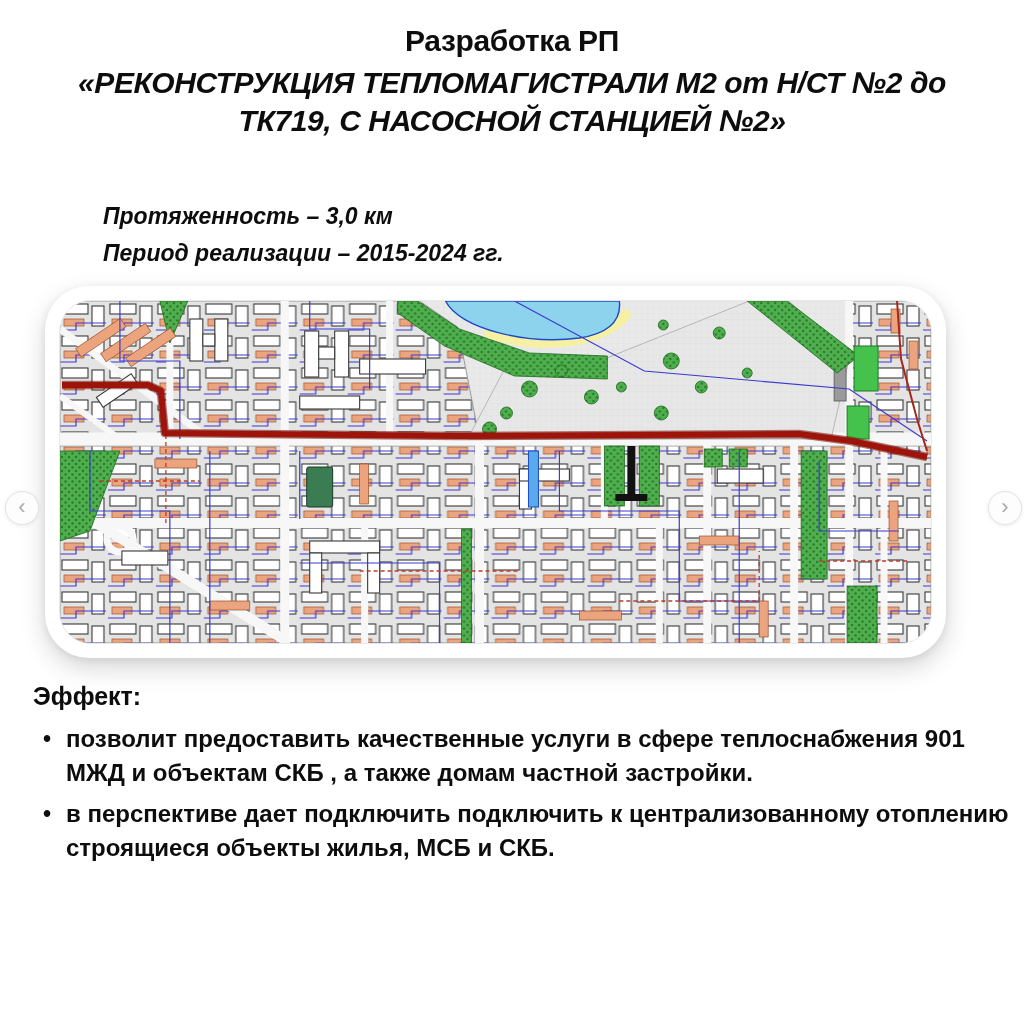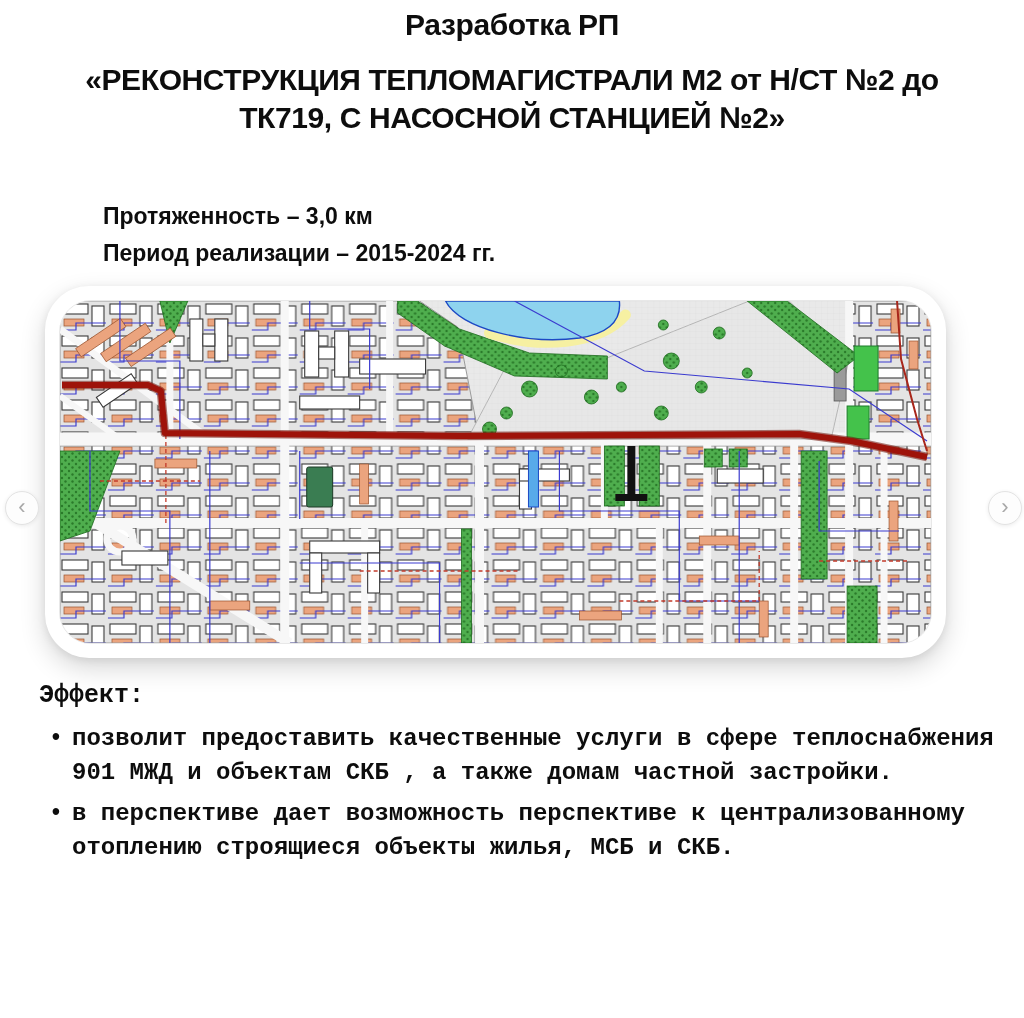--- a/index.html
+++ b/index.html
@@ -6,41 +6,41 @@
     --text:#0d0d0d; --page-bg:#ffffff; --route:#9e130a; --water:#8ed3ee;
     --beach:#f6f0a2; --park:#4fae4e; --map-bg:#e9e9e9; --accent:#eba47e;
     --utility:#3b3bcf;
   }
   *{box-sizing:border-box;margin:0;padding:0;}
   html,body{width:1024px;height:1018px;}
   body{
     position:relative;overflow:hidden;background:var(--page-bg,#fff);
     font-family:"Liberation Sans","DejaVu Sans",sans-serif;color:var(--text,#0d0d0d);
   }
-  .title-block{position:absolute;top:6px;left:0;width:1024px;text-align:center;
+  .title-block{position:absolute;top:22px;left:0;width:1024px;text-align:center;
     font-weight:700;letter-spacing:-0.4px;}
   .title-line{font-size:30px;line-height:38px;}
-  .title-line.quote{max-width:932px;margin:17px auto;}
+  .title-line.quote{max-width:932px;margin:4px auto;font-style:italic;}
   .facts{position:absolute;top:198px;left:103px;font-weight:700;}
-  .fact-line{font-size:23px;line-height:37px;}
+  .fact-line{font-size:23px;line-height:37px;font-style:italic;}
   .map-card{
     position:absolute;left:45px;top:286px;width:901px;height:372px;
     background:#fff;border-radius:44px;padding:14px;
     box-shadow:0 10px 26px rgba(0,0,0,.16),0 2px 8px rgba(0,0,0,.08);
   }
   .map-frame{width:100%;height:100%;border-radius:32px;overflow:hidden;border:1px solid #e8e8e8;}
   .map-frame svg{display:block;width:100%;height:100%;}
   .nav-btn{
     position:absolute;top:491px;width:34px;height:34px;border-radius:50%;
     background:#fdfdfd;border:1px solid #e3e3e3;box-shadow:0 1px 4px rgba(0,0,0,.08);
     display:flex;align-items:center;justify-content:center;cursor:pointer;
   }
   .nav-btn.prev{left:5px;} .nav-btn.next{left:988px;}
   .nav-glyph{font-size:22px;line-height:1;color:#a8a8a8;font-weight:400;transform:translateY(-1px);}
-  .effects{position:absolute;left:39px;top:681px;width:979px;font-weight:700;font-family:Liberation Mono, monospace;}
+  .effects{position:absolute;left:33px;top:681px;width:979px;font-weight:700;}
   .effects-heading{font-size:25px;line-height:30px;}
   .effects-list{list-style:none;margin-top:11px;}
   .effects-list li{
     position:relative;font-size:24px;line-height:34px;padding-left:33px;margin-bottom:7px;
   }
   .effects-list li::before{content:"•";position:absolute;left:10px;top:0;font-size:23px;}
   
   .fill-water{fill:var(--water,#8ed3ee);} .stroke-beach{stroke:var(--beach,#f6f0a2);}
   .stroke-route{stroke:var(--route,#9e130a);}
   .park-base{fill:var(--park,#4fae4e);}
@@ -224,15 +224,15 @@
   <span class="nav-glyph">‹</span>
 </div>
 <div class="nav-btn next">
   <span class="nav-glyph">›</span>
 </div>
 
 <section class="effects">
   <div class="effects-heading">Эффект:</div>
   <ul class="effects-list">
     <li>позволит предоставить качественные услуги в сфере теплоснабжения 901 МЖД и объектам СКБ , а также домам частной застройки.</li>
-    <li>в перспективе дает возможность перспективе к централизованному отоплению строящиеся объекты жилья, МСБ и СКБ.</li>
+    <li>в перспективе дает подключить подключить к централизованному отоплению строящиеся объекты жилья, МСБ и СКБ.</li>
   </ul>
 </section>
 
 </body></html>

